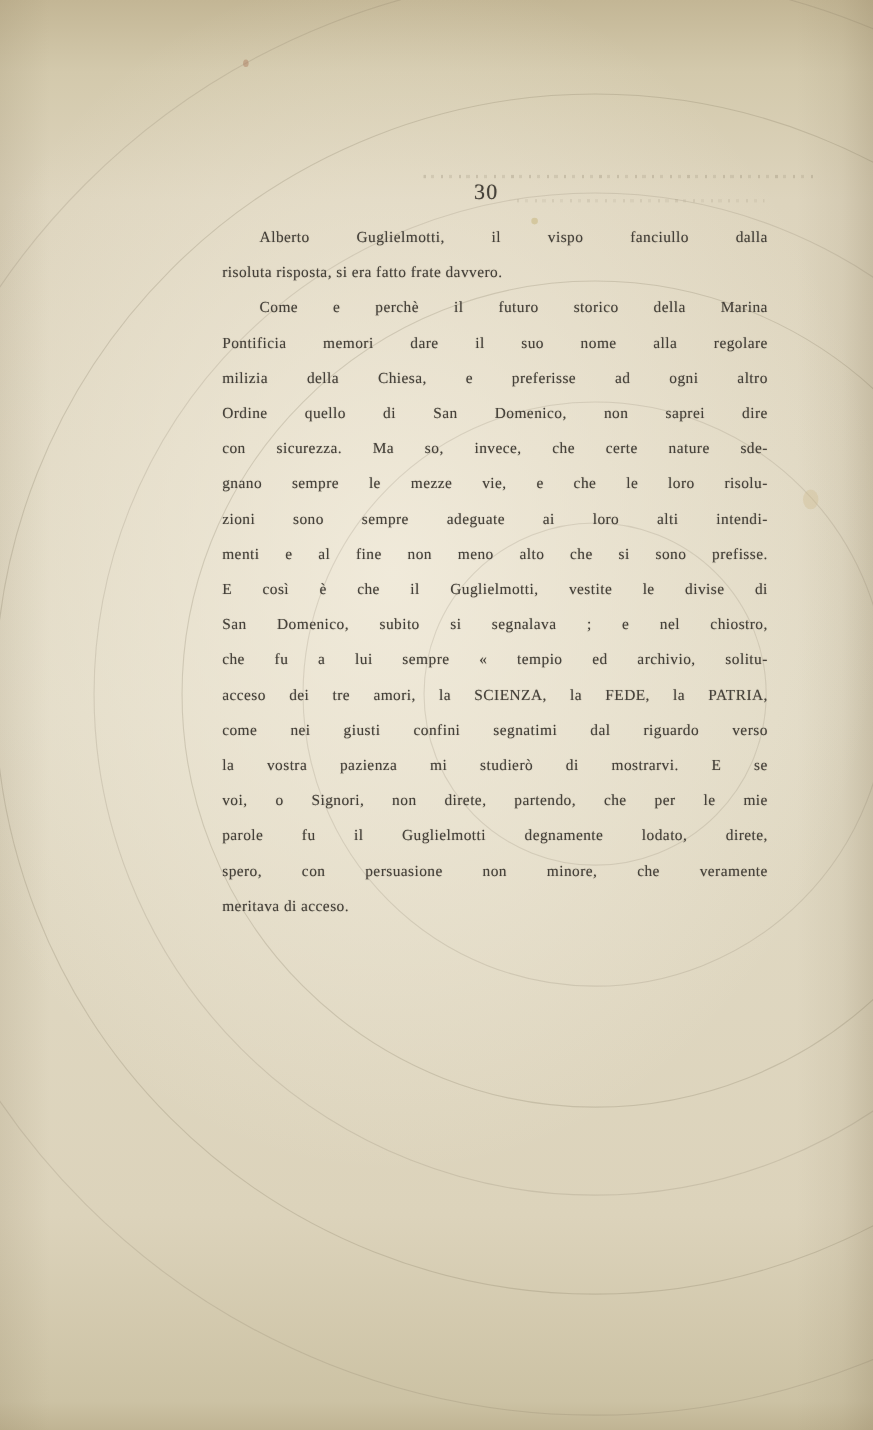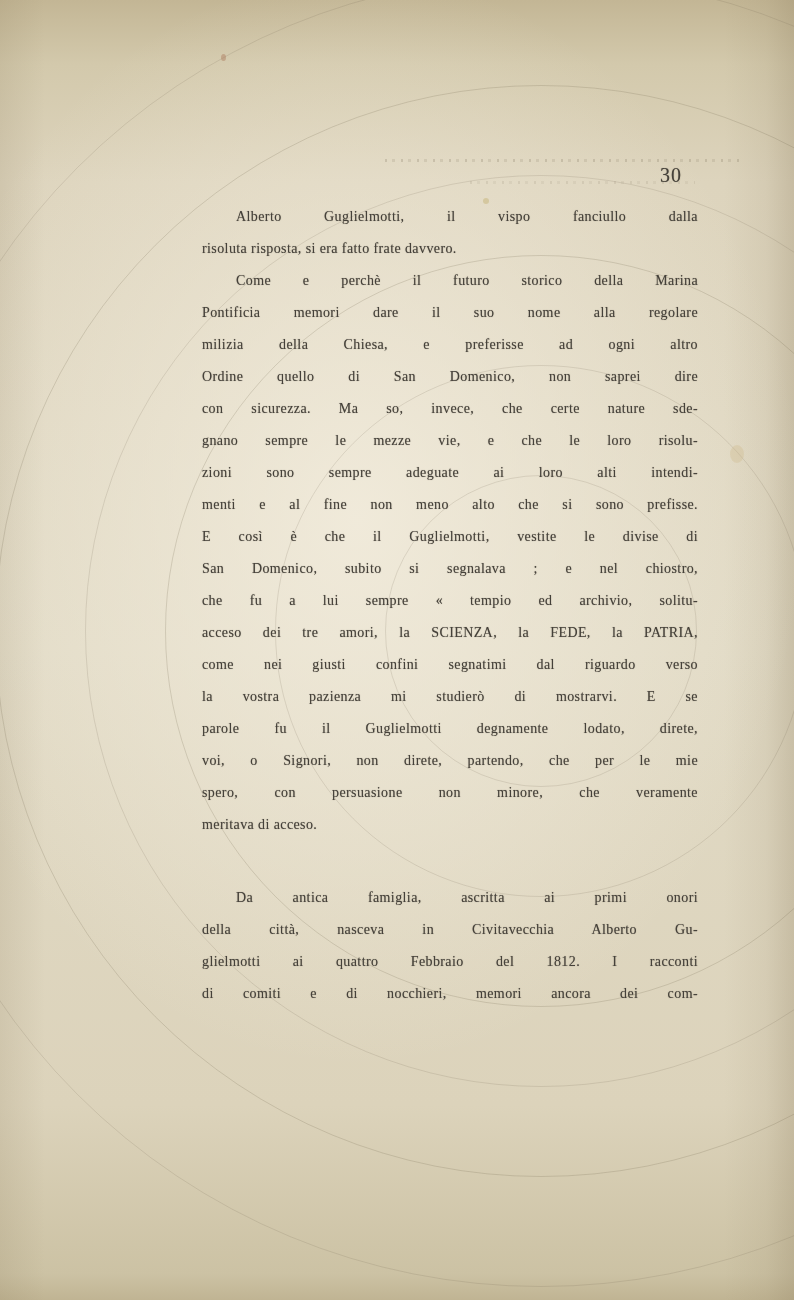--- a/index.html
+++ b/index.html
@@ -36,21 +36,21 @@
   }
   .ghost-row.g1 { left: 385px; top: 159px; width: 355px; }
   .ghost-row.g2 { left: 470px; top: 181px; width: 225px; opacity: 0.32; }
   .speck { position: absolute; border-radius: 50%; pointer-events: none; }
   .speck.s1 { left: 221px; top: 54px;  width: 5px; height: 7px; background: rgba(170,120,90,0.45); }
   .speck.s2 { left: 483px; top: 198px; width: 6px; height: 6px; background: rgba(190,170,100,0.40); }
   .speck.s3 { left: 730px; top: 445px; width: 14px; height: 18px; background: rgba(205,185,140,0.35); }
 
   .folio {
     position: absolute; left: 202px; top: 160px; width: 480px;
-    text-align: right; font-size: 20px; line-height: 30px;
+    text-align: center; font-size: 20px; line-height: 30px;
     color: #45413a; letter-spacing: 1px;
     text-shadow: 0 0 1px rgba(80,72,58,0.55);
   }
   .textblock {
     position: absolute; left: 202px; top: 201px; width: 496px;
     font-size: 14px; line-height: 32px; color: #45413a;
     letter-spacing: 0.4px;
     text-shadow: 0 0 1px rgba(80,72,58,0.5);
   }
   .para { margin: 0; }
@@ -94,27 +94,21 @@
       <span class="line">con sicurezza. Ma so, invece, che certe nature sde-</span>
       <span class="line">gnano sempre le mezze vie, e che le loro risolu-</span>
       <span class="line">zioni sono sempre adeguate ai loro alti intendi-</span>
       <span class="line">menti e al fine non meno alto che si sono prefisse.</span>
       <span class="line">E così è che il Guglielmotti, vestite le divise di</span>
       <span class="line">San Domenico, subito si segnalava ; e nel chiostro,</span>
       <span class="line">che fu a lui sempre « tempio ed archivio, solitu-</span>
       <span class="line">acceso dei tre amori, la SCIENZA, la FEDE, la PATRIA,</span>
       <span class="line">come nei giusti confini segnatimi dal riguardo verso</span>
       <span class="line">la vostra pazienza mi studierò di mostrarvi. E se</span>
+      <span class="line">voi, o Signori, non direte, partendo, che per le mie</span>
       <span class="line">parole fu il Guglielmotti degnamente lodato, direte,</span>
-      <span class="line">voi, o Signori, non direte, partendo, che per le mie</span>
       <span class="line">spero, con persuasione non minore, che veramente</span>
       <span class="line endline">meritava di acceso.</span>
     </p>
 
-    <p class="para gap-above">
-      <span class="line first">Da antica famiglia, ascritta ai primi onori</span>
-      <span class="line">della città, nasceva in Civitavecchia Alberto Gu-</span>
-      <span class="line">glielmotti ai quattro Febbraio del 1812. I racconti</span>
-      <span class="line">di comiti e di nocchieri, memori ancora dei com-</span>
-    </p>
 
   </div>
 </div>
 
 </body></html>

